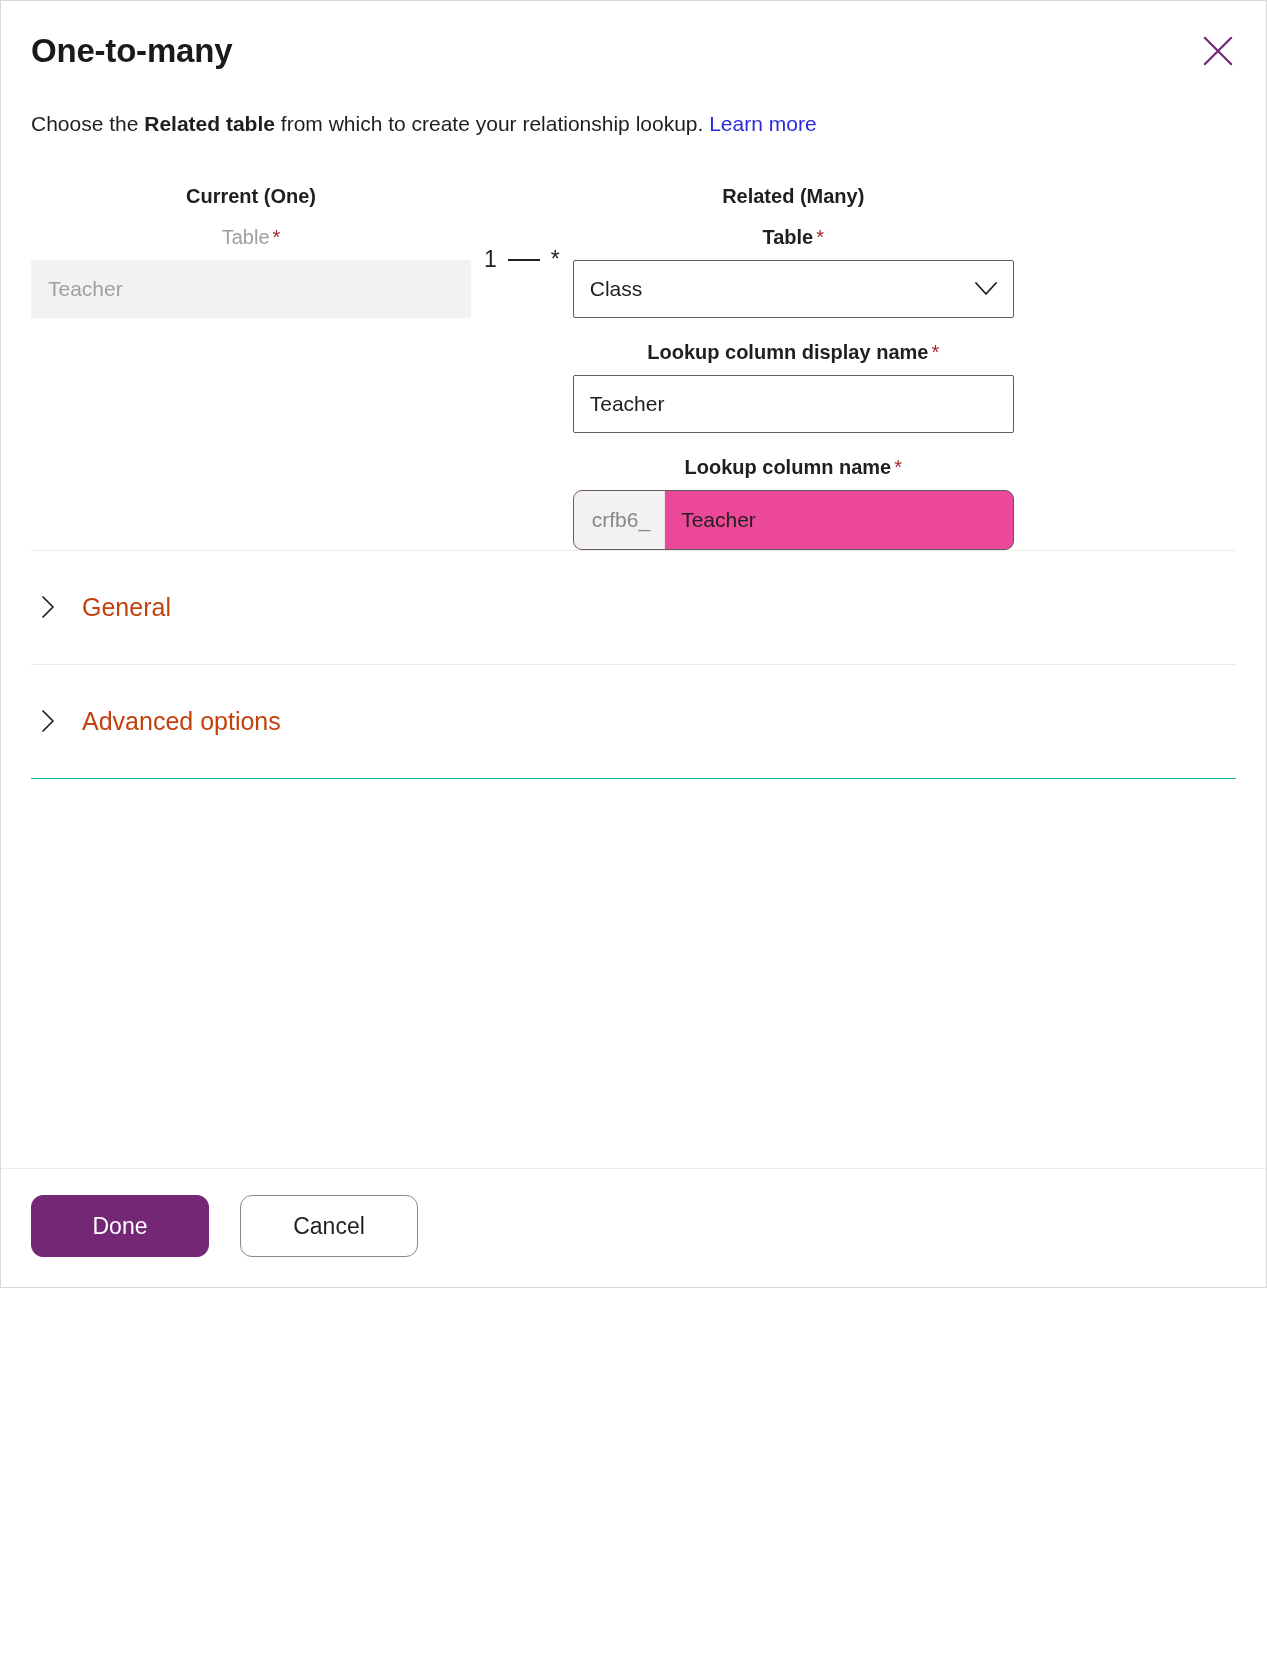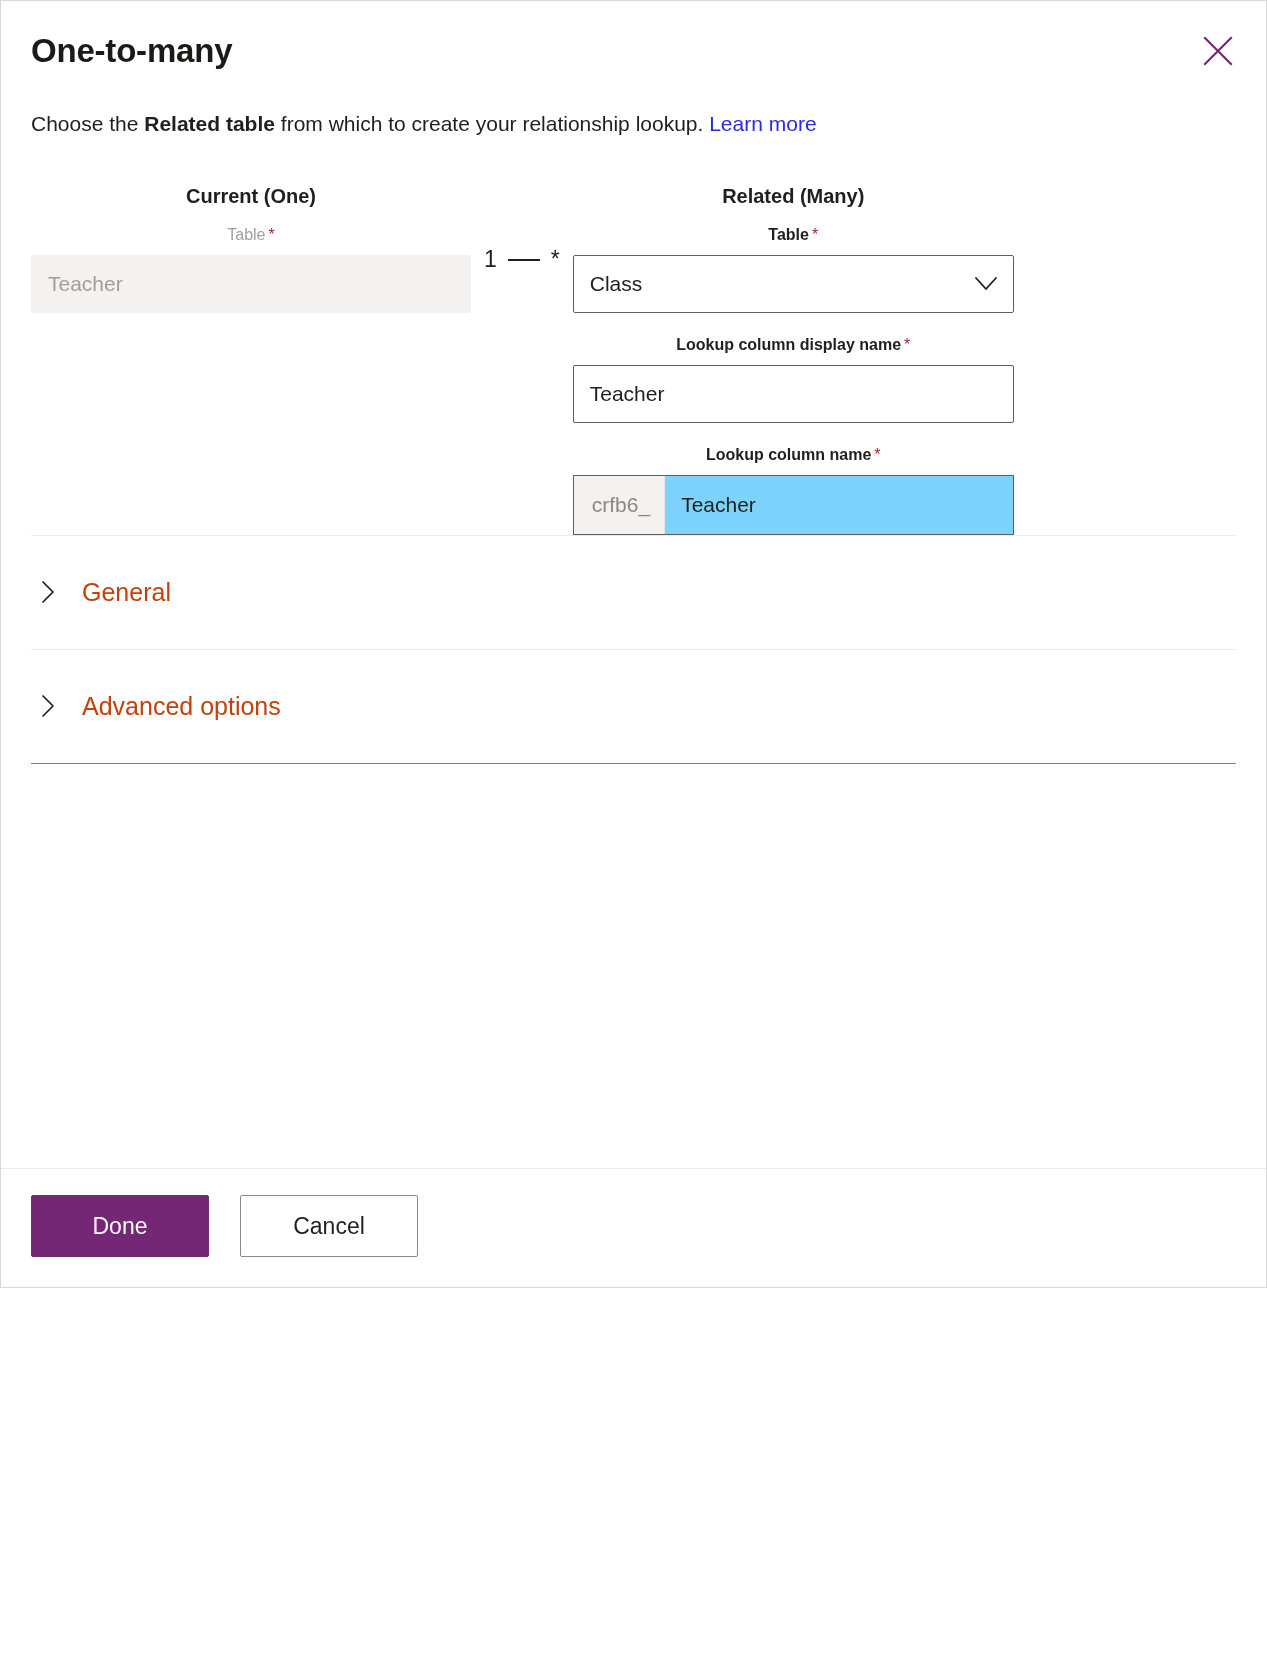--- a/index.html
+++ b/index.html
@@ -85,21 +85,21 @@
 
   .section-head {
     font-size: 20px;
     font-weight: 700;
     color: #201f1e;
     margin: 0 0 17px 0;
     line-height: 1.2;
   }
 
   .field-label {
-    font-size: 16px;
+    font-size: 20px;
     font-weight: 700;
     color: #201f1e;
     margin: 0 0 10px 0;
     line-height: 1.25;
   }
   .field-label.muted {
     color: #a19f9d;
     font-weight: 400;
   }
   .req {
@@ -165,22 +165,22 @@
   .col-related { width: 441px; flex: 0 0 441px; }
 
   .field-block { margin-top: 22px; }
 
   
   .prefixed {
     display: flex;
     align-items: stretch;
     height: 58px;
     border: 1px solid #605e5c;
-    border-radius: 0;
-    background: #7dd3fc;
+    border-radius: 9px;
+    background: #ec4899;
     overflow: hidden;
   }
   .prefixed .prefix {
     display: flex;
     align-items: center;
     padding: 0 14px 0 18px;
     background: #f3f2f1;
     color: #8a8886;
     font-size: 21px;
     border-right: 1px solid #e8e6e4;
@@ -226,21 +226,21 @@
     border-top: 1px solid #edebe9;
     padding: 26px 30px 30px 30px;
     display: flex;
     gap: 16px;
   }
   .btn {
     font-family: "Liberation Sans", sans-serif;
     font-size: 23px;
     height: 62px;
     min-width: 178px;
-    border-radius: 2px;
+    border-radius: 12px;
     cursor: pointer;
     display: inline-flex;
     align-items: center;
     justify-content: center;
     padding: 0 24px;
     box-sizing: border-box;
   }
   .btn-primary {
     background: #742774;
     border: 1px solid #742774;

